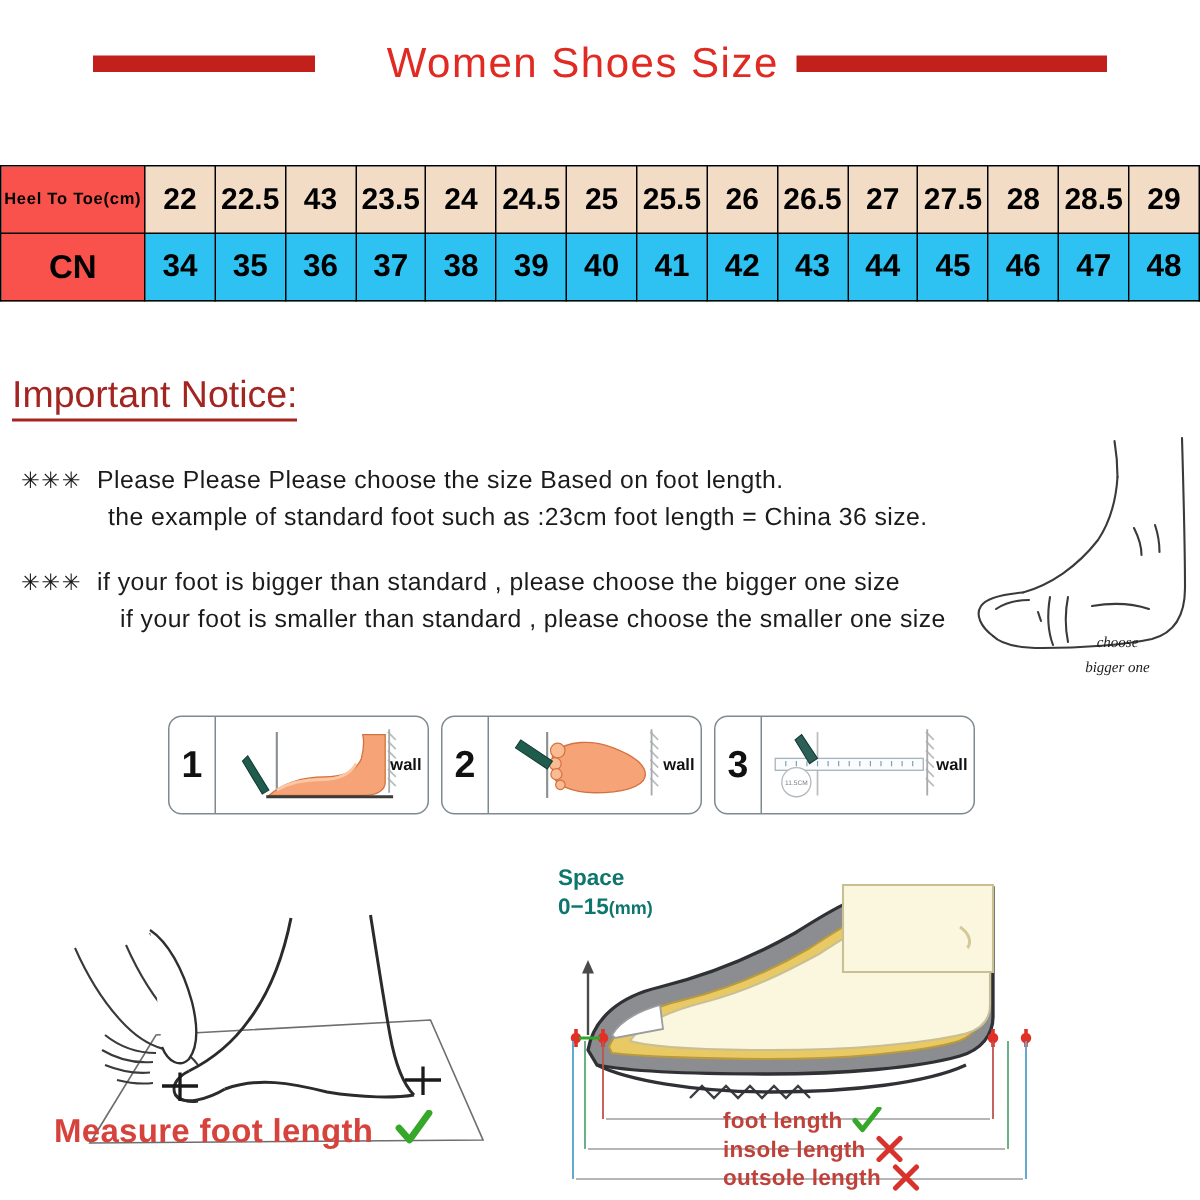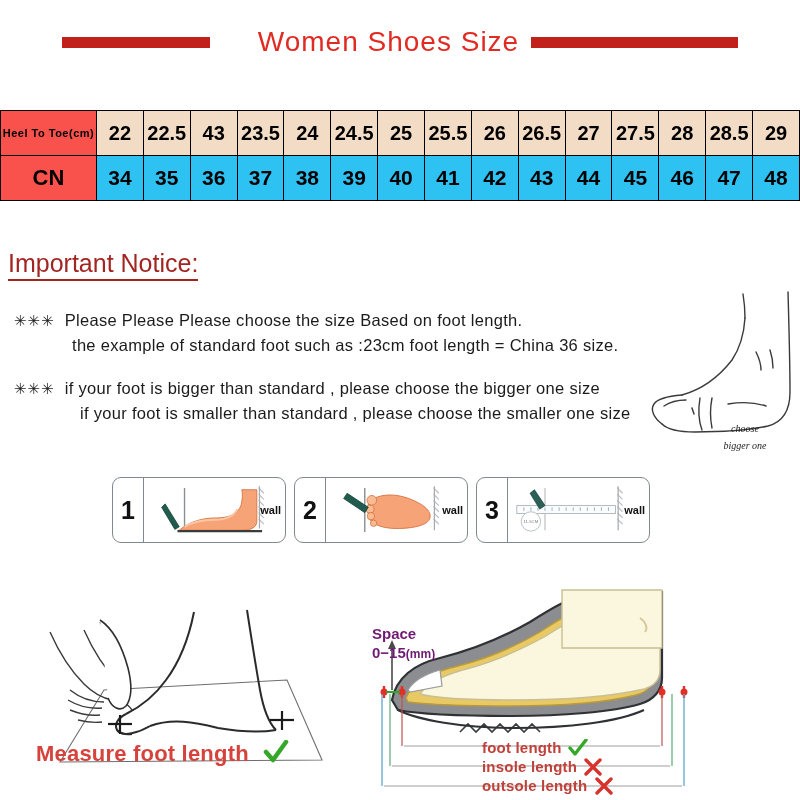--- a/index.html
+++ b/index.html
@@ -107,22 +107,22 @@
     font-size:22px;font-weight:bold;color:#d6433c;
     letter-spacing:0.2px;white-space:nowrap;
   }
   .tick-green{
     display:inline-block;vertical-align:-3px;margin-left:8px;
   }
 
   
   .shoe-art{position:absolute;left:362px;top:582px;width:438px;height:218px;}
   .space-lbl{
-    position:absolute;left:372px;top:624px;
-    color:#701a75;font-size:15px;font-weight:bold;line-height:19px;
+    position:absolute;left:372px;top:576px;
+    color:#0f766e;font-size:15px;font-weight:bold;line-height:19px;
     white-space:nowrap;
   }
   .space-lbl .unit{font-size:12px;}
   .len-labels{
     position:absolute;left:482px;top:738px;width:250px;
   }
   .len-row{
     font-size:15px;font-weight:bold;color:#c0403a;
     line-height:19px;white-space:nowrap;letter-spacing:0.2px;
   }

